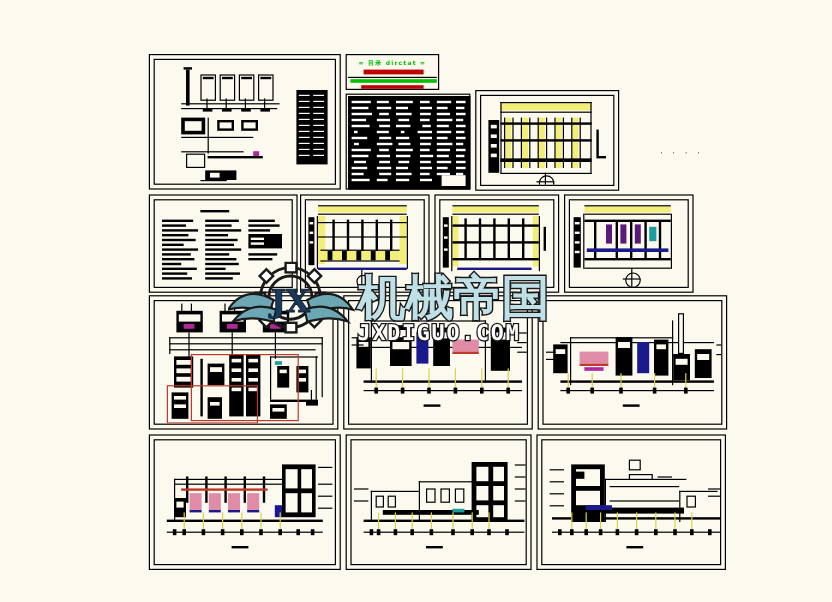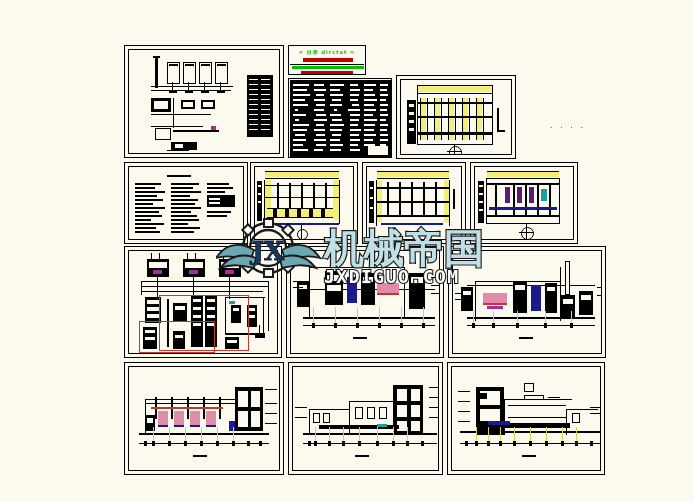--- a/index.html
+++ b/index.html
@@ -42,21 +42,21 @@
   .pnk{position:absolute;background:#e08ca8;}
 
   
   .tl{position:absolute;background:#000;height:2px;}
   .gline{position:absolute;background:#d8d54a;width:1px;}
 
   
   .lead{position:absolute;background:#000;height:1px;}
 
   
-  #wm{position:absolute;left:216px;top:218px;width:300px;height:70px;pointer-events:none;}
+  #wm{position:absolute;left:190px;top:218px;width:300px;height:70px;pointer-events:none;}
   #wm svg{display:block;}
 
   .dots{position:absolute;color:#111;font-size:7px;letter-spacing:3px;font-family:"Liberation Sans",sans-serif;}
 </style>
 </head>
 <body>
 
 <div id="stage">
 
   <div class="sheet" style="left:124px;top:45px;width:160px;height:113px;">

